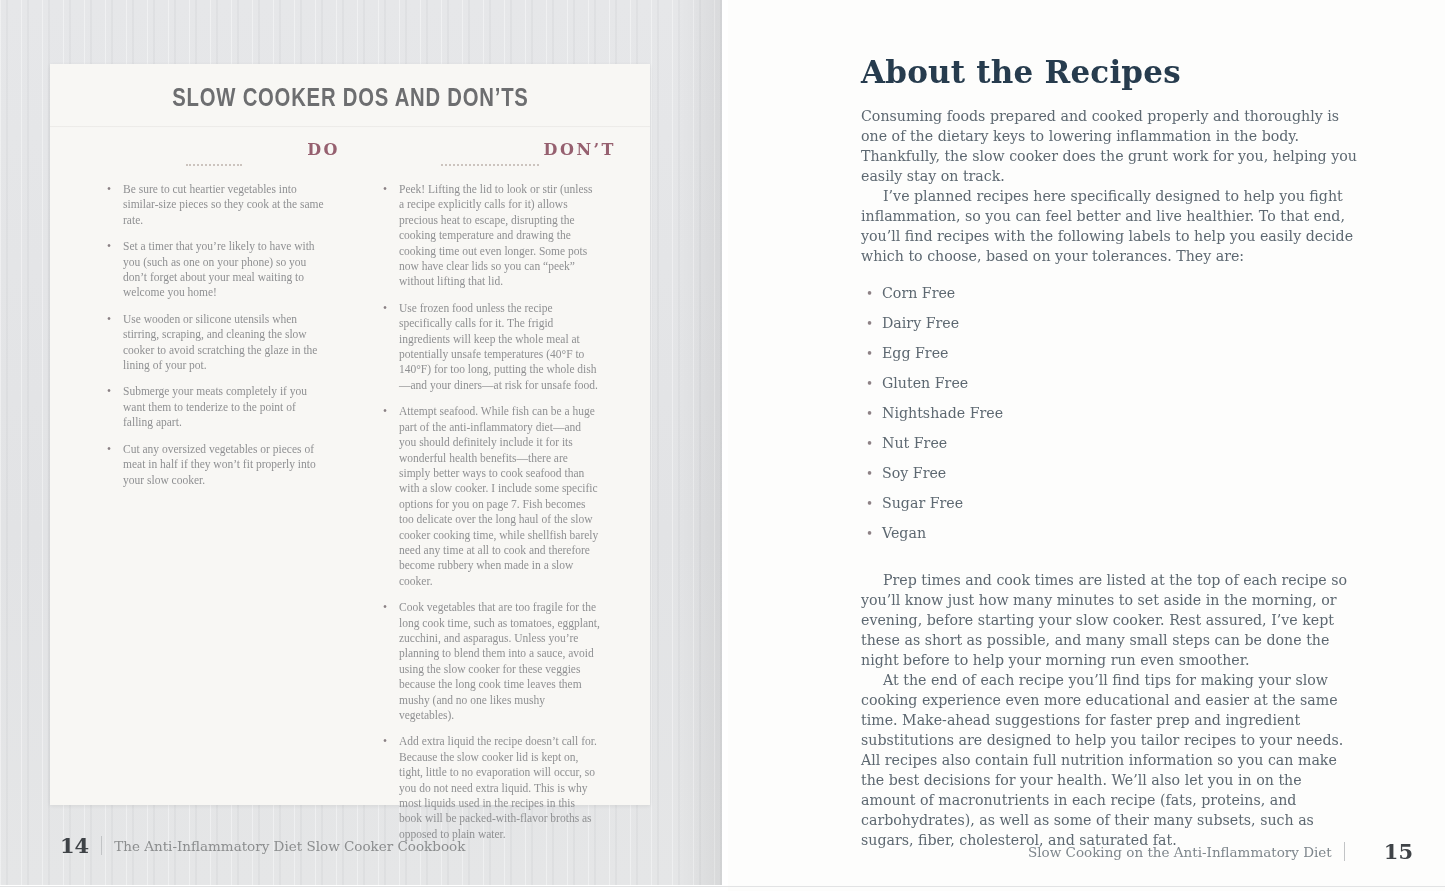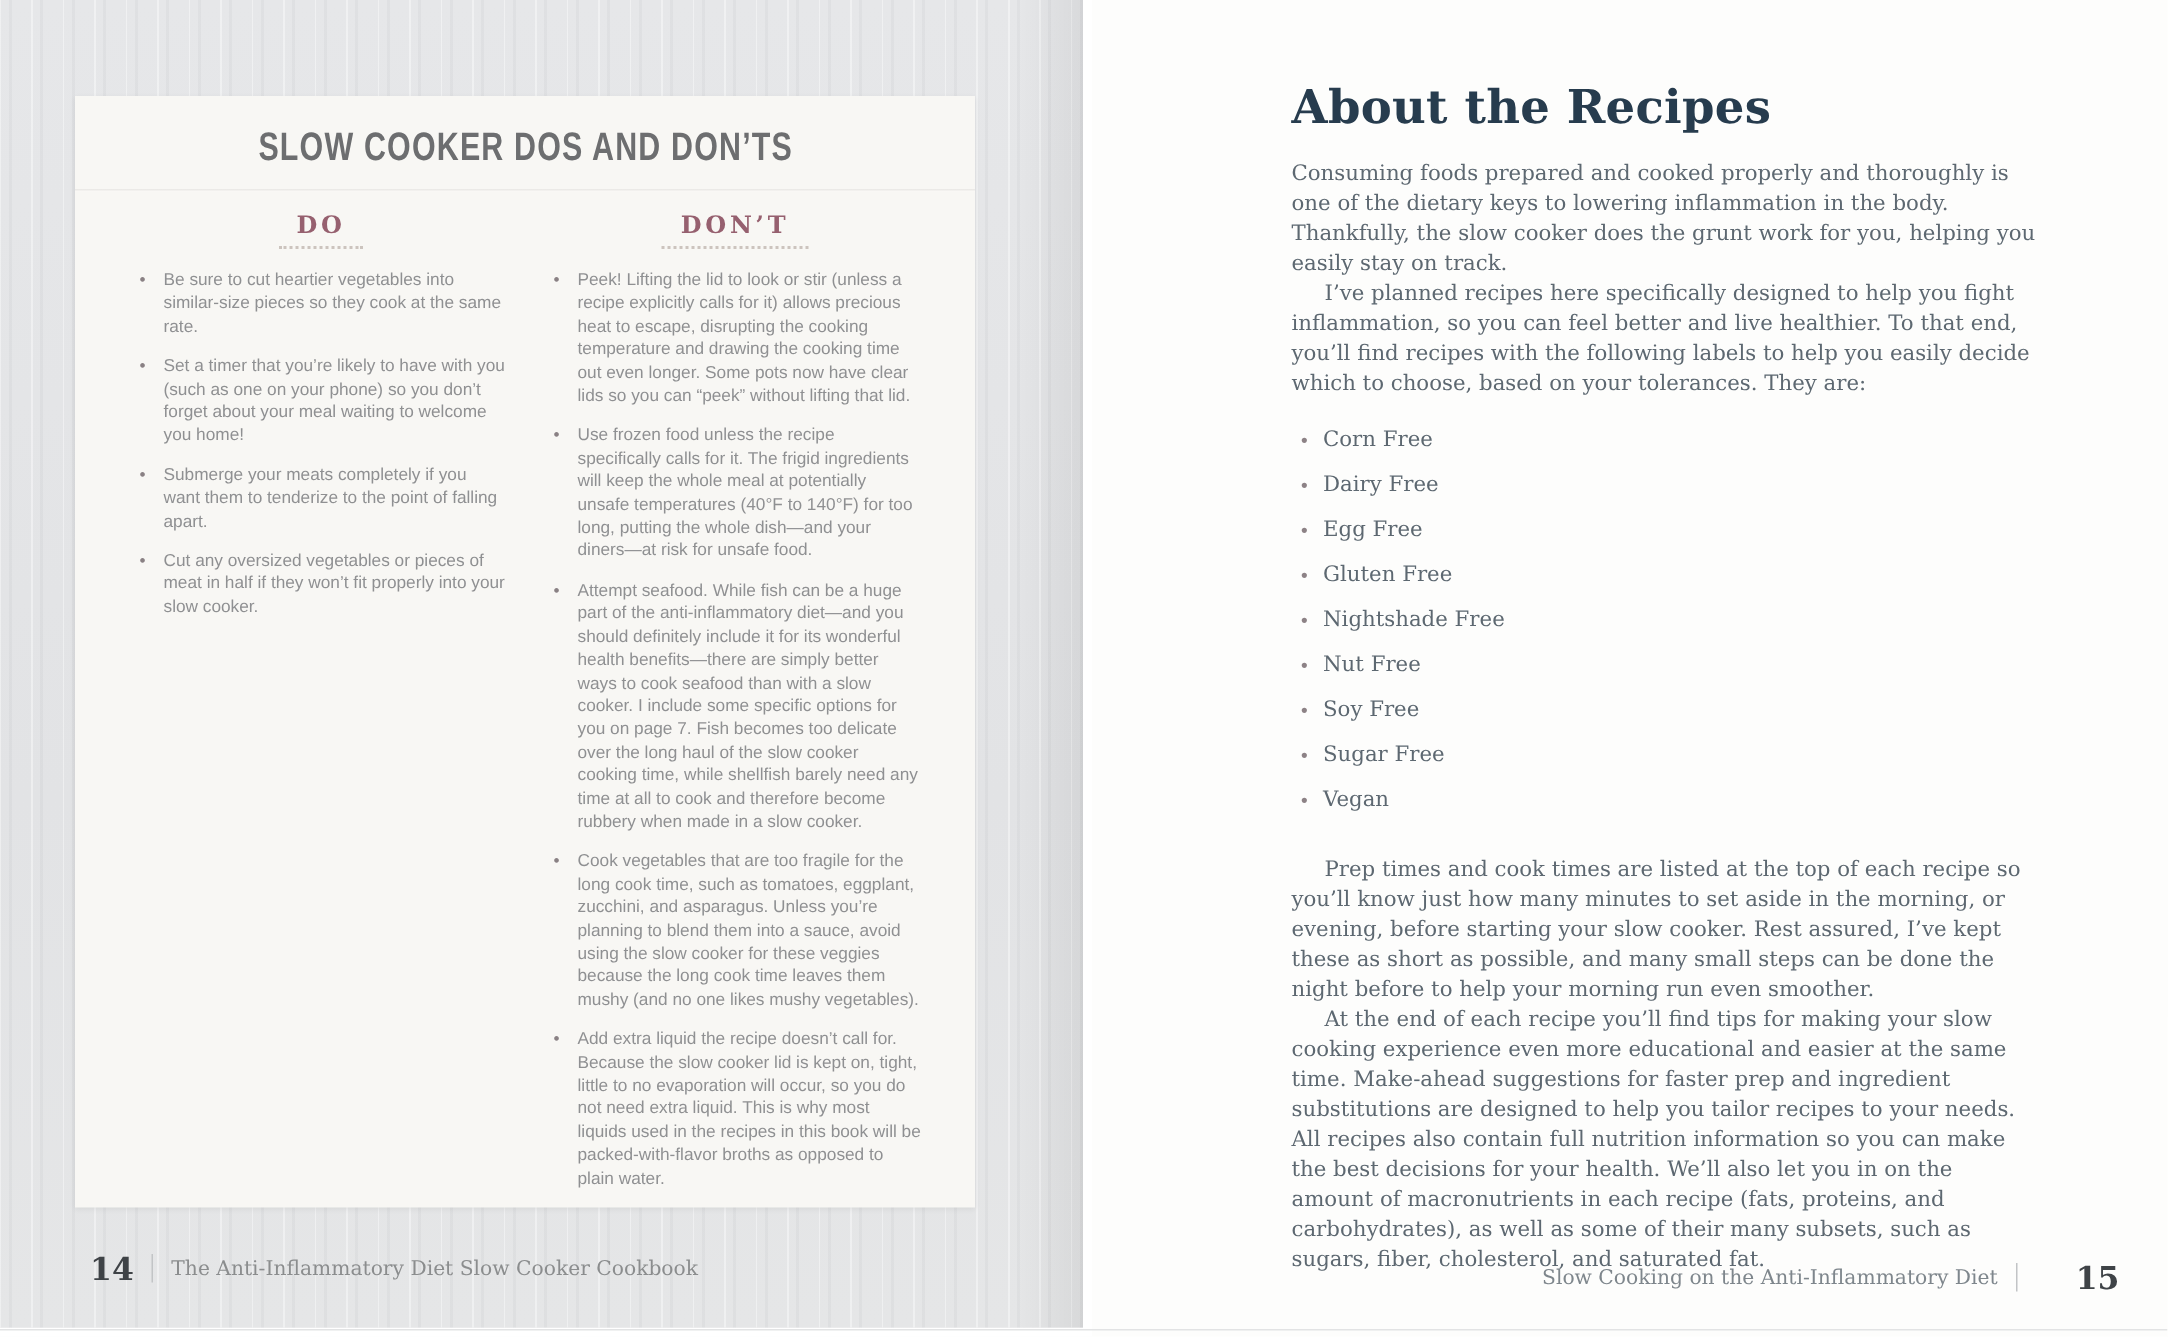--- a/index.html
+++ b/index.html
@@ -38,30 +38,30 @@
     display: inline-block;
     font-weight: 700; font-size: 26px; letter-spacing: 1px;
     color: #6d6e70; white-space: nowrap;
     transform: scale(0.78, 1.02); transform-origin: center top;
   }
   .card-seam { height: 2px; background: linear-gradient(180deg, #e8e6e3, #fcfbf9); }
 
   .card-columns { display: flex; padding: 12px 34px 0 38px; gap: 24px; }
   .card-col { flex: 1; }
   .col-header {
-    text-align: center;
+    text-align: right;
     font-family: "DejaVu Serif", serif;
     font-weight: 700; font-size: 16px; letter-spacing: 2.5px;
     color: #96606f;
   }
   .dotted-rule { border-bottom: 2px dotted #ccc4be; margin: 5px auto 14px; }
   .dotted-rule.w-do   { width: 56px; }
   .dotted-rule.w-dont { width: 98px; }
 
-  ul.tips { list-style: none; margin: 2px; padding: 0; }
+  ul.tips { list-style: none; margin: 16px; padding: 0; font-family: Liberation Serif, serif; }
   ul.tips li {
     position: relative; padding-left: 19px; margin-bottom: 11px;
     font-size: 11.5px; line-height: 15.4px; color: #8f9092;
   }
   ul.tips li::before {
     content: "\2022";
     position: absolute; left: 3px; top: 0;
     color: #8a8184;
   }
 
@@ -127,20 +127,21 @@
     <div class="card-seam"></div>
 
     <div class="card-columns">
 
       <div class="card-col">
         <div class="col-header">DO</div>
         <div class="dotted-rule w-do"></div>
         <ul class="tips">
           <li>Be sure to cut heartier vegetables into similar-size pieces so they cook at the same rate.</li>
           <li>Set a timer that you’re likely to have with you (such as one on your phone) so you don’t forget about your meal waiting to welcome you home!</li>
+          <li>Use wooden or silicone utensils when stirring, scraping, and cleaning the slow cooker to avoid scratching the glaze in the lining of your pot.</li>
           <li>Submerge your meats completely if you want them to tenderize to the point of falling apart.</li>
           <li>Cut any oversized vegetables or pieces of meat in half if they won’t fit properly into your slow cooker.</li>
         </ul>
       </div>
 
       <div class="card-col">
         <div class="col-header">DON’T</div>
         <div class="dotted-rule w-dont"></div>
         <ul class="tips">
           <li>Peek! Lifting the lid to look or stir (unless a recipe explicitly calls for it) allows precious heat to escape, disrupting the cooking temperature and drawing the cooking time out even longer. Some pots now have clear lids so you can “peek” without lifting that lid.</li>

